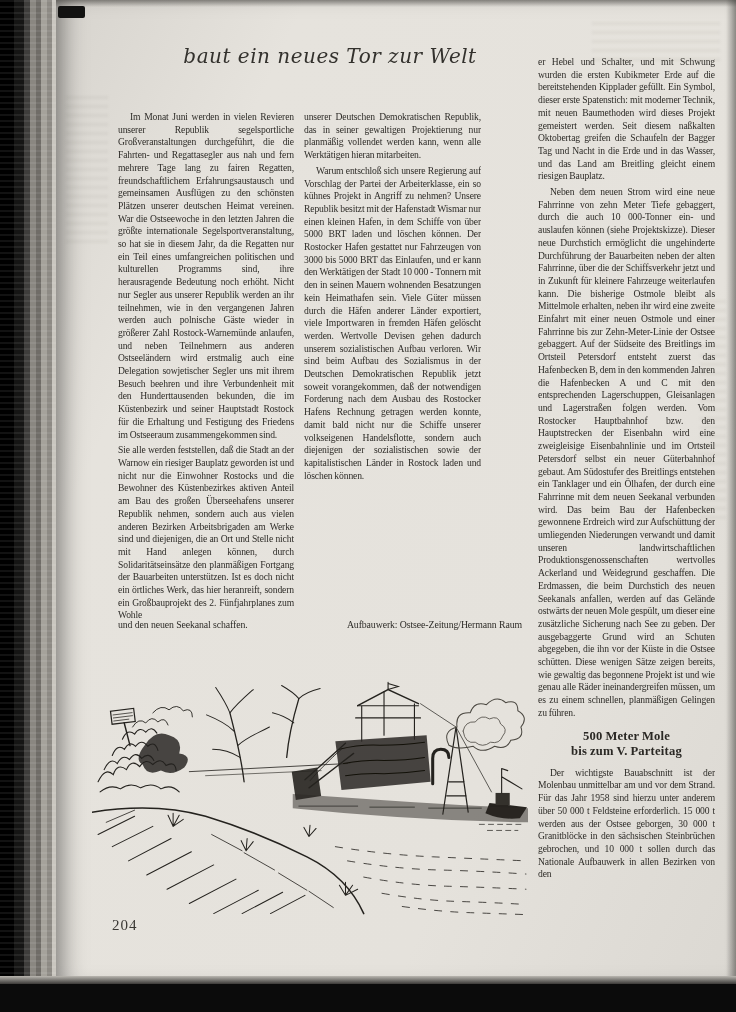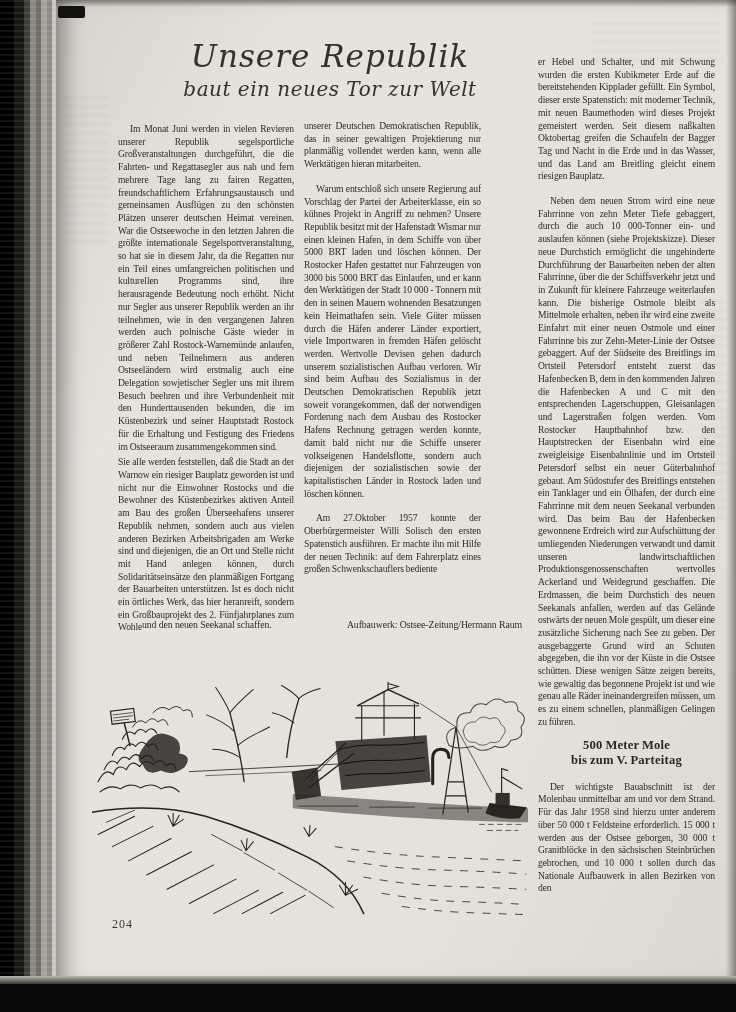--- a/index.html
+++ b/index.html
@@ -37,62 +37,60 @@
     font-family:"DejaVu Serif", serif;font-style:italic;color:#33312d;
   }
   .title .l1{font-size:31px;line-height:33px;letter-spacing:1px;}
   .title .l2{font-size:20px;line-height:33px;letter-spacing:.5px;}
   .col{
     position:absolute;overflow:hidden;color:#2e2c28;
     font-size:9.6px;line-height:12.7px;text-align:justify;
     letter-spacing:-.12px;word-spacing:-.4px;
   }
   .col p{margin:0 0 3px 0;}
-  .col p.ind{text-indent:12px;margin-top:12px;}
+  .col p.ind{text-indent:12px;}
   .col h3{
     margin:9px 0 7px 0;text-align:center;font-weight:bold;color:#2a2824;
     font-size:12.6px;line-height:15.6px;letter-spacing:.2px;white-space:pre-line;
   }
   #col1{left:118px;top:111px;width:176px;height:533px;}
-  #col2{left:304px;top:120px;width:177px;height:533px;font-family:Liberation Serif, serif;}
+  #col2{left:304px;top:111px;width:177px;height:533px;font-family:Liberation Serif, serif;}
   #col3{left:538px;top:56px;width:177px;height:870px;}
   .caption{
     position:absolute;left:118px;top:619px;width:404px;color:#2e2c28;
     font-size:9.8px;line-height:12.5px;letter-spacing:-.1px;
   }
-  .caption .row2{display:flex;justify-content:space-between;margin-left:24px;}
+  .caption .row2{display:flex;justify-content:space-between;}
   .illustration{position:absolute;left:92px;top:681px;width:436px;height:234px;}
-  .pagenum{position:absolute;left:112px;top:917px;font-size:12px;color:#3a3834;letter-spacing:1px;}
+  .pagenum{position:absolute;left:112px;top:917px;font-size:15px;color:#3a3834;letter-spacing:1px;}
 </style>
 </head>
 <body>
 
 <div class="binding"></div>
 <div class="paper"></div>
 <div class="top-edge"></div>
 <div class="corner-mark"></div>
 <div class="right-edge"></div>
 <div class="ghost" style="left:592px;top:22px;width:128px;height:44px;"></div>
 <div class="ghost" style="left:66px;top:96px;width:42px;height:150px;"></div>
 <div class="ghost" style="left:700px;top:300px;width:26px;height:220px;"></div>
 
 <div class="title">
-  <div class="l1">Unsere Republik</div>
   <div class="l2">baut ein neues Tor zur Welt</div>
 </div>
 
 <div class="col" id="col1">
   <p class="ind">Im Monat Juni werden in vielen Revieren unserer Republik segelsportliche Großveranstaltungen durchgeführt, die die Fahrten- und Regattasegler aus nah und fern mehrere Tage lang zu fairen Regatten, freundschaftlichem Erfahrungsaustausch und gemeinsamen Ausflügen zu den schönsten Plätzen unserer deutschen Heimat vereinen. War die Ostseewoche in den letzten Jahren die größte internationale Segelsportveranstaltung, so hat sie in diesem Jahr, da die Regatten nur ein Teil eines umfangreichen politischen und kulturellen Programms sind, ihre herausragende Bedeutung noch erhöht. Nicht nur Segler aus unserer Republik werden an ihr teilnehmen, wie in den vergangenen Jahren werden auch polnische Gäste wieder in größerer Zahl Rostock-Warnemünde anlaufen, und neben Teilnehmern aus anderen Ostseeländern wird erstmalig auch eine Delegation sowjetischer Segler uns mit ihrem Besuch beehren und ihre Verbundenheit mit den Hunderttausenden bekunden, die im Küstenbezirk und seiner Hauptstadt Rostock für die Erhaltung und Festigung des Friedens im Ostseeraum zusammengekommen sind.</p>
   <p>Sie alle werden feststellen, daß die Stadt an der Warnow ein riesiger Bauplatz geworden ist und nicht nur die Einwohner Rostocks und die Bewohner des Küstenbezirkes aktiven Anteil am Bau des großen Überseehafens unserer Republik nehmen, sondern auch aus vielen anderen Bezirken Arbeitsbrigaden am Werke sind und diejenigen, die an Ort und Stelle nicht mit Hand anlegen können, durch Solidaritätseinsätze den planmäßigen Fortgang der Bauarbeiten unterstützen. Ist es doch nicht ein örtliches Werk, das hier heranreift, sondern ein Großbauprojekt des 2. Fünfjahrplanes zum Wohle</p>
 </div>
 
 <div class="col" id="col2">
   <p>unserer Deutschen Demokratischen Republik, das in seiner gewaltigen Projektierung nur planmäßig vollendet werden kann, wenn alle Werktätigen hieran mitarbeiten.</p>
   <p class="ind">Warum entschloß sich unsere Regierung auf Vorschlag der Partei der Arbeiterklasse, ein so kühnes Projekt in Angriff zu nehmen? Unsere Republik besitzt mit der Hafenstadt Wismar nur einen kleinen Hafen, in dem Schiffe von über 5000 BRT laden und löschen können. Der Rostocker Hafen gestattet nur Fahrzeugen von 3000 bis 5000 BRT das Einlaufen, und er kann den Werktätigen der Stadt 10 000 - Tonnern mit den in seinen Mauern wohnenden Besatzungen kein Heimathafen sein. Viele Güter müssen durch die Häfen anderer Länder exportiert, viele Importwaren in fremden Häfen gelöscht werden. Wertvolle Devisen gehen dadurch unserem sozialistischen Aufbau verloren. Wir sind beim Aufbau des Sozialismus in der Deutschen Demokratischen Republik jetzt soweit vorangekommen, daß der notwendigen Forderung nach dem Ausbau des Rostocker Hafens Rechnung getragen werden konnte, damit bald nicht nur die Schiffe unserer volkseigenen Handelsflotte, sondern auch diejenigen der sozialistischen sowie der kapitalistischen Länder in Rostock laden und löschen können.</p>
-  <p class="ind">Am 27.Oktober 1957 konnte der Oberbürgermeister Willi Solisch den ersten Spatenstich ausführen. Er machte ihn mit Hilfe der neuen Technik: auf dem Fahrerplatz eines großen Schwenkschauflers bediente</p>
 </div>
 
 <div class="col" id="col3">
   <p>er Hebel und Schalter, und mit Schwung wurden die ersten Kubikmeter Erde auf die bereitstehenden Kipplader gefüllt. Ein Symbol, dieser erste Spatenstich: mit moderner Technik, mit neuen Baumethoden wird dieses Projekt gemeistert werden. Seit diesem naßkalten Oktobertag greifen die Schaufeln der Bagger Tag und Nacht in die Erde und in das Wasser, und das Land am Breitling gleicht einem riesigen Bauplatz.</p>
   <p class="ind">Neben dem neuen Strom wird eine neue Fahrrinne von zehn Meter Tiefe gebaggert, durch die auch 10 000-Tonner ein- und auslaufen können (siehe Projektskizze). Dieser neue Durchstich ermöglicht die ungehinderte Durchführung der Bauarbeiten neben der alten Fahrrinne, über die der Schiffsverkehr jetzt und in Zukunft für kleinere Fahrzeuge weiterlaufen kann. Die bisherige Ostmole bleibt als Mittelmole erhalten, neben ihr wird eine zweite Einfahrt mit einer neuen Ostmole und einer Fahrrinne bis zur Zehn-Meter-Linie der Ostsee gebaggert. Auf der Südseite des Breitlings im Ortsteil Petersdorf entsteht zuerst das Hafenbecken B, dem in den kommenden Jahren die Hafenbecken A und C mit den entsprechenden Lagerschuppen, Gleisanlagen und Lagerstraßen folgen werden. Vom Rostocker Hauptbahnhof bzw. den Hauptstrecken der Eisenbahn wird eine zweigleisige Eisenbahnlinie und im Ortsteil Petersdorf selbst ein neuer Güterbahnhof gebaut. Am Südostufer des Breitlings entstehen ein Tanklager und ein Ölhafen, der durch eine Fahrrinne mit dem neuen Seekanal verbunden wird. Das beim Bau der Hafenbecken gewonnene Erdreich wird zur Aufschüttung der umliegenden Niederungen verwandt und damit unseren landwirtschaftlichen Produktionsgenossenschaften wertvolles Ackerland und Weidegrund geschaffen. Die Erdmassen, die beim Durchstich des neuen Seekanals anfallen, werden auf das Gelände ostwärts der neuen Mole gespült, um dieser eine zusätzliche Sicherung nach See zu geben. Der ausgebaggerte Grund wird an Schuten abgegeben, die ihn vor der Küste in die Ostsee schütten. Diese wenigen Sätze zeigen bereits, wie gewaltig das begonnene Projekt ist und wie genau alle Räder ineinandergreifen müssen, um es zu einem schnellen, planmäßigen Gelingen zu führen.</p>
   <h3>500 Meter Mole
 bis zum V. Parteitag</h3>
   <p class="ind">Der wichtigste Bauabschnitt ist der Molenbau unmittelbar am und vor dem Strand. Für das Jahr 1958 sind hierzu unter anderem über 50 000 t Feldsteine erforderlich. 15 000 t werden aus der Ostsee geborgen, 30 000 t Granitblöcke in den sächsischen Steinbrüchen gebrochen, und 10 000 t sollen durch das Nationale Aufbauwerk in allen Bezirken von den</p>
 </div>
 

